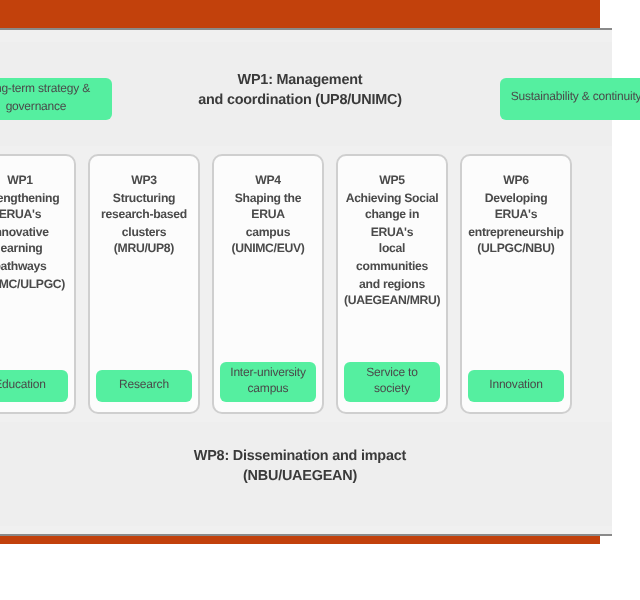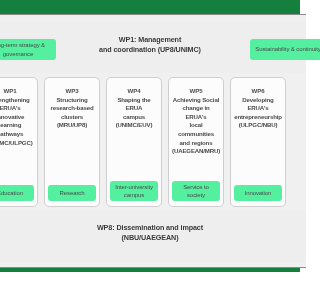--- a/index.html
+++ b/index.html
@@ -13,21 +13,21 @@
     font-family: "Liberation Sans", sans-serif;
     overflow: hidden;
   }
 
   #diagram-root {
     position: absolute;
     left: 0;
     top: 0;
     width: 300px;
     height: 272px;
-    background: #15803d;
+    background: #c2410c;
   }
 
   
   .panel {
     position: absolute;
     left: -6px;
     top: 14px;
     width: 312px;
     height: 254px;
     background: #f0f0f0;

